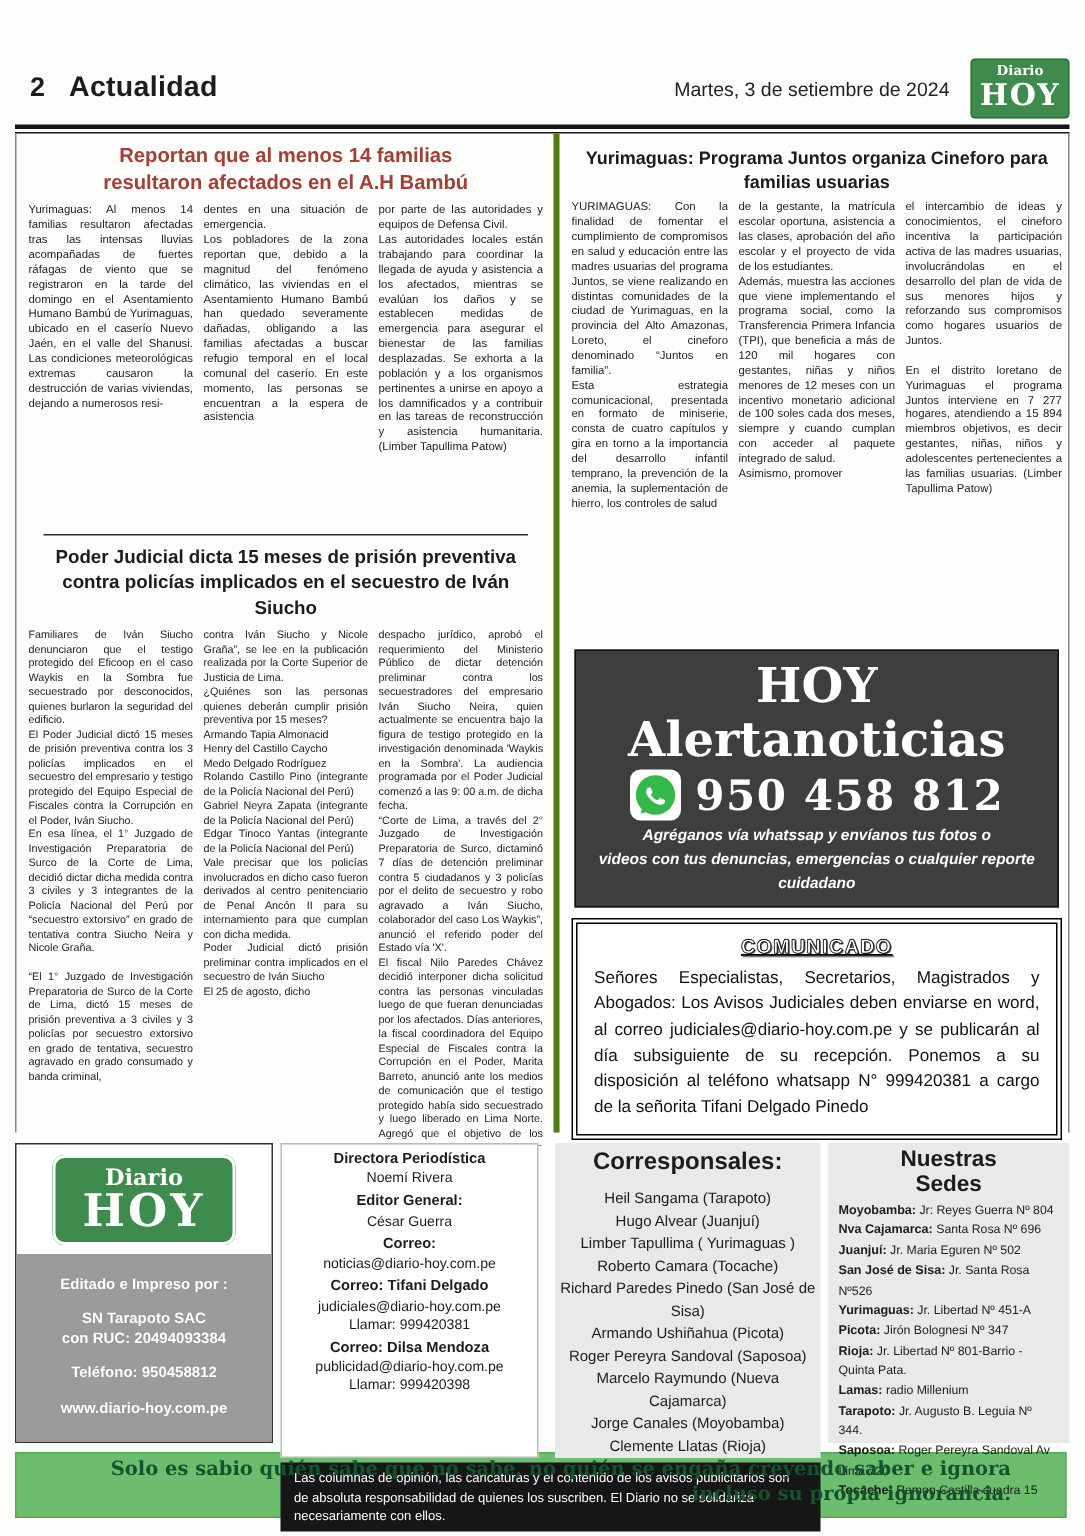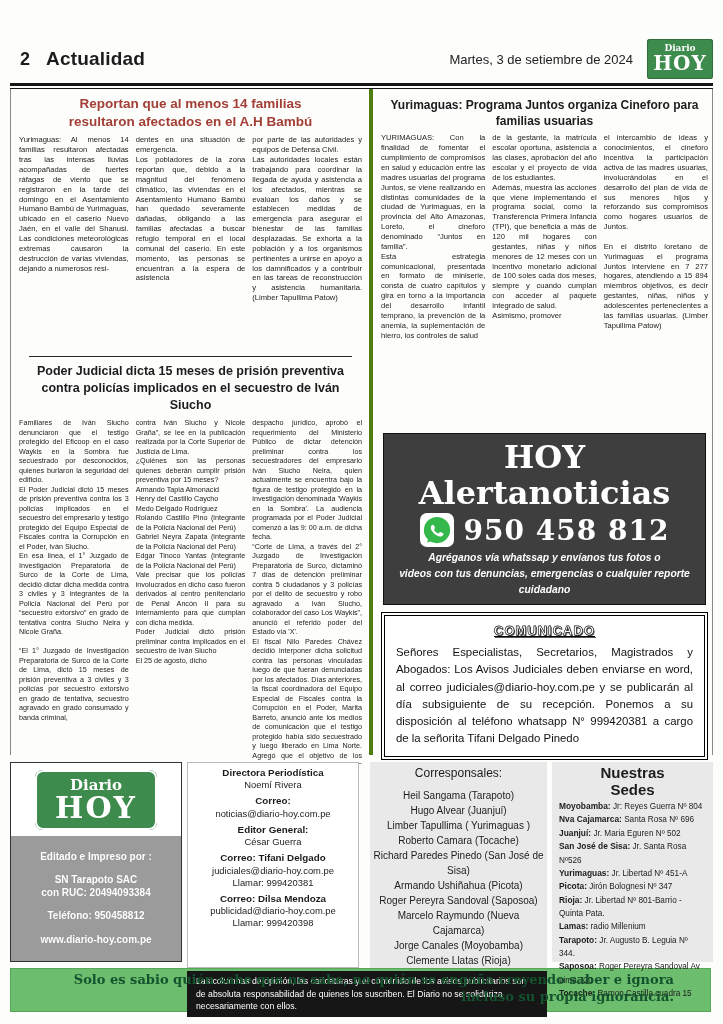--- a/index.html
+++ b/index.html
@@ -62,21 +62,21 @@
   .pub-logo .logo-lg { font-family:"DejaVu Serif", serif; font-weight:bold; color:#fff; font-size:30px; line-height:1; letter-spacing:2px; }
   .pub-gray { flex:1; background:#9b9b9b; color:#fff; font-weight:bold; font-size:10px; line-height:1.25; display:flex; flex-direction:column; justify-content:space-evenly; padding:4px 0; text-shadow:0 0 1px #8a8a8a; }
 
   .mid-wrap { width:360px; display:flex; flex-direction:column; }
   .mid-row { display:flex; gap:11px; flex:1; }
   .staff { width:172px; background:#fff; border:1px solid #bbb; text-align:center; padding:4px 2px; }
   .staff-block { margin-bottom:4px; }
   .staff-h { font-weight:bold; font-size:9.8px; line-height:1.25; }
   .staff-b { font-size:9.4px; line-height:1.3; white-space:pre-line; }
   .corresp { flex:1; background:#e9e9e9; text-align:center; padding:4px 2px 0; }
-  .corresp-title { font-weight:normal; font-size:12px; margin-bottom:8px; }
+  .corresp-title { font-weight:bold; font-size:16px; margin-bottom:8px; }
   .corresp-item { font-size:10px; line-height:1.5; }
   .disclaimer { background:#161616; color:#fff; font-size:8.7px; line-height:1.45; padding:4px 9px; margin-top:3px; }
 
   .sedes { flex:1; background:#e9e9e9; padding:3px 7px; }
   .sedes-title { text-align:center; font-weight:bold; font-size:15px; line-height:1.1; margin-bottom:2px; white-space:pre-line; }
   .sede-line { font-size:8.2px; line-height:1.6; }
   .sede-line b { font-size:8.4px; }
 
   
   .footer-bar { margin:6px 12px 0 10px; background:#6cbd6d; border:1px solid #57a759; color:#14532d; text-align:right; font-family:"DejaVu Serif", serif; font-weight:bold; font-size:13px; line-height:1.3; padding:3px 36px 5px; }
@@ -204,27 +204,27 @@
     <div class="mid-wrap">
       <div class="mid-row">
         <div class="staff">
 
             <div class="staff-block">
               <div class="staff-h">Directora Periodística</div>
               <div class="staff-b">Noemí Rivera</div>
             </div>
 
             <div class="staff-block">
+              <div class="staff-h">Editor General:</div>
+              <div class="staff-b">César Guerra</div>
+            </div>
+
+            <div class="staff-block">
               <div class="staff-h">Correo:</div>
               <div class="staff-b">noticias@diario-hoy.com.pe</div>
-            </div>
-
-            <div class="staff-block">
-              <div class="staff-h">Editor General:</div>
-              <div class="staff-b">César Guerra</div>
             </div>
 
             <div class="staff-block">
               <div class="staff-h">Correo: Tifani Delgado</div>
               <div class="staff-b">judiciales@diario-hoy.com.pe
 Llamar: 999420381</div>
             </div>
 
             <div class="staff-block">
               <div class="staff-h">Correo: Dilsa Mendoza</div>

